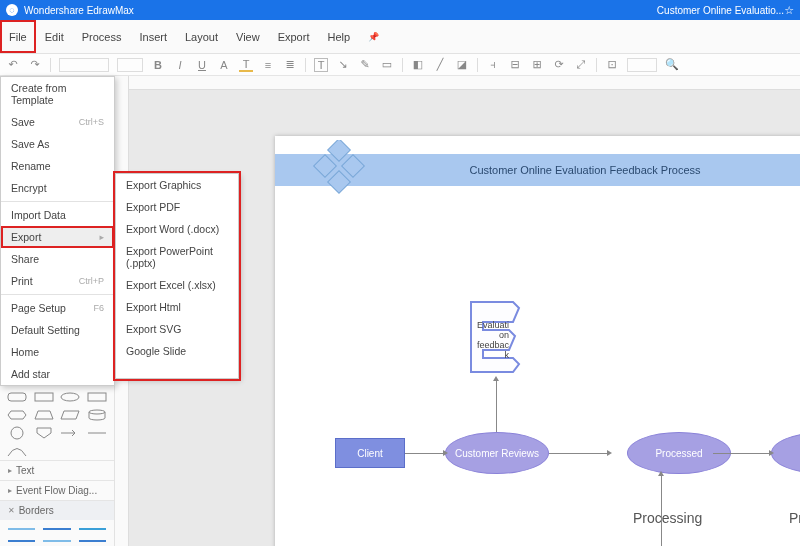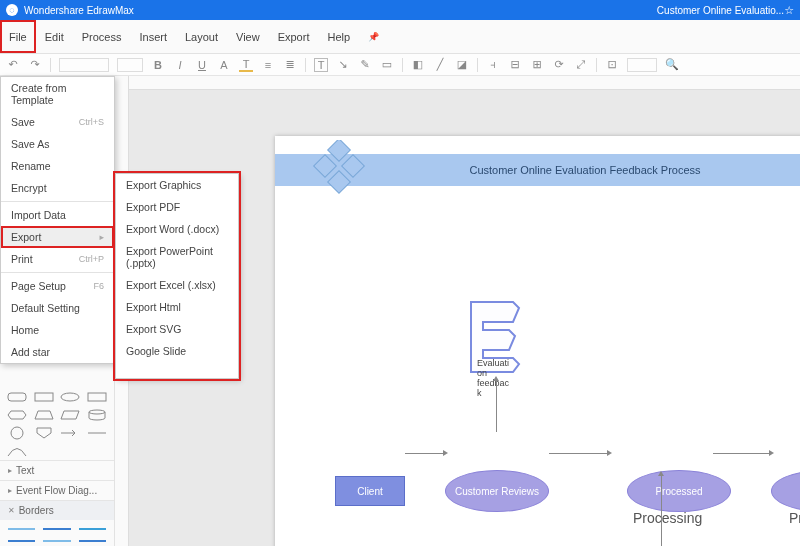--- a/index.html
+++ b/index.html
@@ -24,21 +24,21 @@
   .borders-prev div { height: 6px; border-bottom: 2px solid #3b7ed0; }
   .borders-prev div.alt1 { border-color:#7fbce8; }
   .borders-prev div.alt2 { border-color:#3aa0d8; }
   .canvas-wrap { flex: 1; background: #e9e9e9; position: relative; overflow: hidden; }
   .canvas { position: absolute; left: 160px; top: 60px; width: 620px; height: 520px; background: #fff; box-shadow: 0 0 4px rgba(0,0,0,.25); }
   .rulers { position:absolute; inset:0; pointer-events:none;}
   .ruler-h { position:absolute; top:0; left:0; right:0; height:14px; background:#fafafa; border-bottom:1px solid #ddd;}
   .ruler-v { position:absolute; top:0; left:0; bottom:0; width:14px; background:#fafafa; border-right:1px solid #ddd;}
   .banner { position:absolute; left:0; top:18px; right:0; height:32px; background:#a9c8ef; display:flex; align-items:center; justify-content:center; color:#2b4a70; font-size:11px; }
   .banner-diamond { position:absolute; left:36px; top:-14px; width:58px; height:58px; }
-  .node { position:absolute; display:flex; align-items:center; justify-content:center; font-size:10px; color:#444; text-align:left;margin-top:38px; }
+  .node { position:absolute; display:flex; align-items:center; justify-content:center; font-size:10px; color:#444; text-align:right; }
   .rect { background:#7f8fe0; border:1px solid #5b6ec9; color:#fff; }
   .ellipse { background:#a6a0e3; border:1px solid #8a82d8; color:#fff; border-radius:50%; }
   .conn { position:absolute; background:#888; }
   .conn.h { height:1px; }
   .conn.v { width:1px; }
   .arrow-r { position:absolute; width:0;height:0;border-top:3px solid transparent;border-bottom:3px solid transparent;border-left:5px solid #888;}
   .arrow-u { position:absolute; width:0;height:0;border-left:3px solid transparent;border-right:3px solid transparent;border-bottom:5px solid #888;}
   .lbl { position:absolute; font-size:14px; color:#555; }
   .file-menu { position:absolute; left:0; top:0; width:115px; background:#fff; border:1px solid #ccc; box-shadow:2px 2px 6px rgba(0,0,0,.2); font-size:10.5px; color:#444; z-index:20; }
   .file-menu .mi { padding:5px 10px; display:flex; justify-content:space-between; align-items:center; }
@@ -280,20 +280,23 @@
       </div>
       <div class="msep"></div>
       <div class="mi">
         <span>Import Data</span>
       </div>
       <div class="mi hl">
         <span>Export</span>
         <span class="sc">▸</span>
       </div>
       <div class="mi">
+        <span>Share</span>
+      </div>
+      <div class="mi">
         <span>Print</span>
         <span class="sc">Ctrl+P</span>
       </div>
       <div class="msep"></div>
       <div class="mi">
         <span>Page Setup</span>
         <span class="sc">F6</span>
       </div>
       <div class="mi">
         <span>Default Setting</span>

